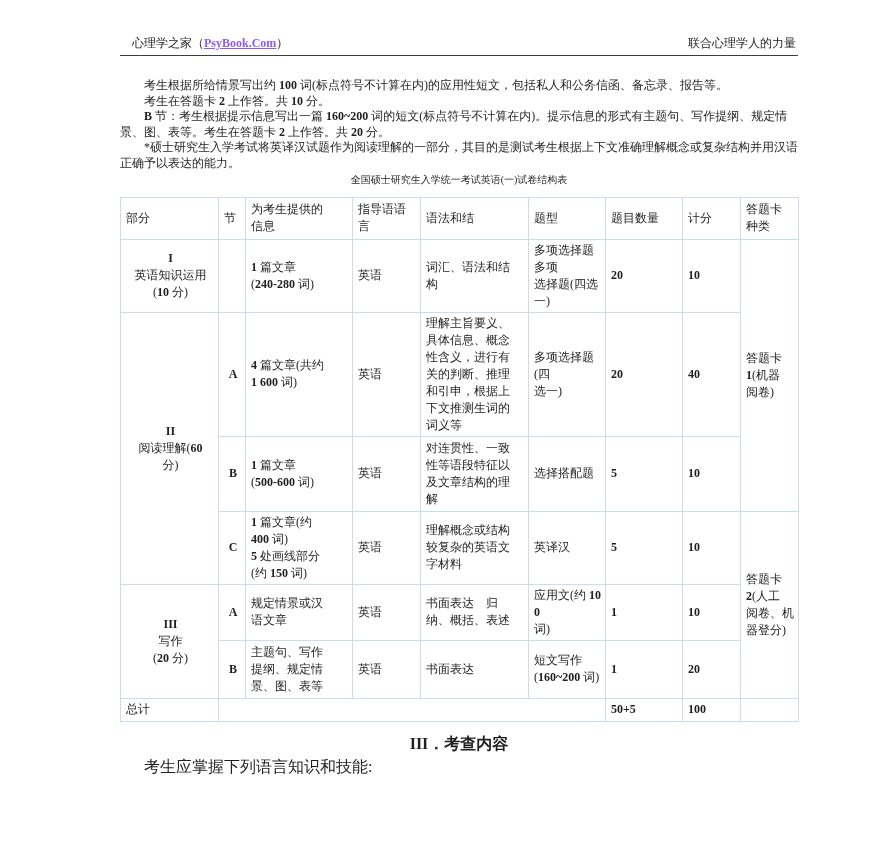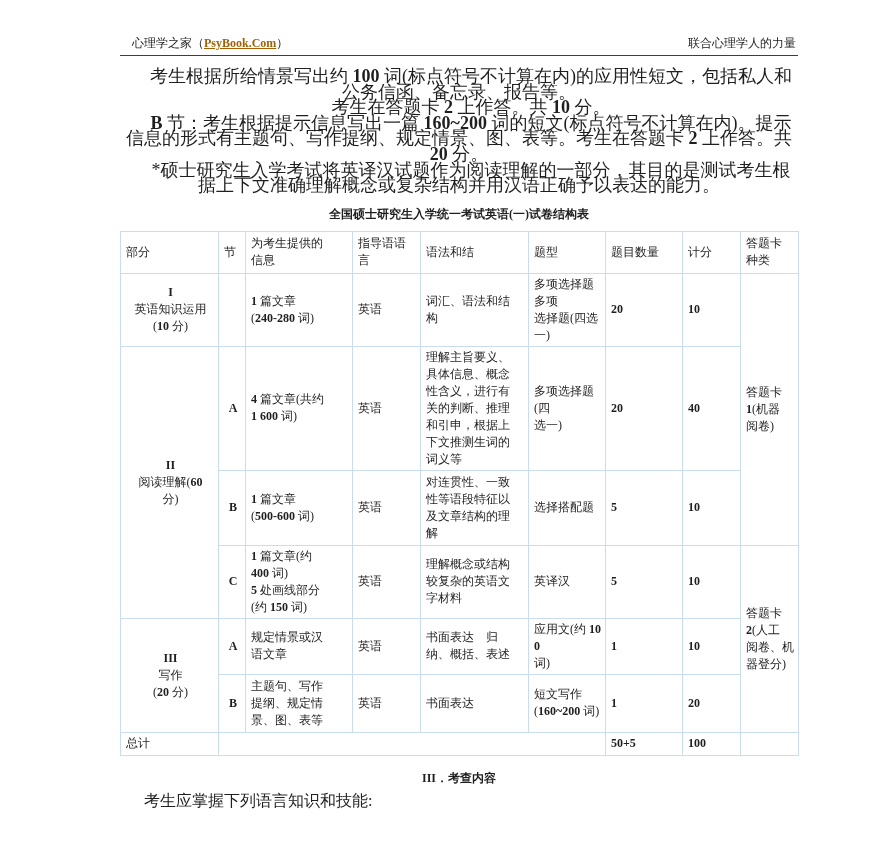--- a/index.html
+++ b/index.html
@@ -4,41 +4,41 @@
 <style>
   html,body{margin:0;padding:0;background:#ffffff;}
   .page{
     position:relative;width:870px;height:842px;background:#ffffff;overflow:hidden;
     font-family:"Liberation Serif","DejaVu Serif",serif;color:#1f1f1f;
   }
   .content{margin-left:120px;width:678px;padding-top:36px;}
   
   .hdr{display:flex;justify-content:space-between;align-items:flex-end;
        border-bottom:1px solid #3d3d3d;padding:0 2px 5px 12px;font-size:12px;line-height:14px;}
-  .hdr a{color:#a16207;font-weight:bold;text-decoration:underline;}
-  
-  .bodytext{margin-top:13px;font-size:18px;line-height:15.6px;text-align:center;}
+  .hdr a{color:#8b5cf6;font-weight:bold;text-decoration:underline;}
+  
+  .bodytext{margin-top:22px;font-size:12px;line-height:15.6px;}
   .bodytext p{margin:0;text-indent:24px;}
   
-  .tbl-title{margin-top:12px;text-align:center;font-weight:bold;font-size:12px;line-height:16px;}
+  .tbl-title{text-align:center;font-weight:normal;font-size:10px;line-height:16px;}
   
   table.exam{border-collapse:collapse;table-layout:fixed;width:678px;margin-top:9px;
              font-size:12px;line-height:17px;}
   table.exam th,table.exam td{
     border:1px solid #c9dcf0;vertical-align:middle;text-align:left;
     padding:2px 3px 2px 5px;font-weight:normal;
     white-space:pre-line;word-break:break-all;overflow:hidden;
   }
   table.exam .c{text-align:center;}
   tr.rh{height:42px}  tr.r1{height:58px}  tr.r2{height:122px}
   tr.r3{height:75px}  tr.r4{height:73px}  tr.r5{height:38px}
   tr.r6{height:58px}  tr.r7{height:23px}
   b{font-weight:bold;}
   
-  .sec-head{margin-top:14px;text-align:center;font-weight:bold;font-size:12px;line-height:16px;}
+  .sec-head{margin-top:14px;text-align:center;font-weight:bold;font-size:16px;line-height:16px;}
   .foot{margin:7px 0 0 0;font-size:16px;text-indent:24px;line-height:15.6px;}
 </style>
 </head>
 <body>
 
 <div class="page">
   <div class="content">
 
     <div class="hdr">
       <div><span>心理学之家（</span><a href="#">PsyBook.Com</a><span>）</span></div>

